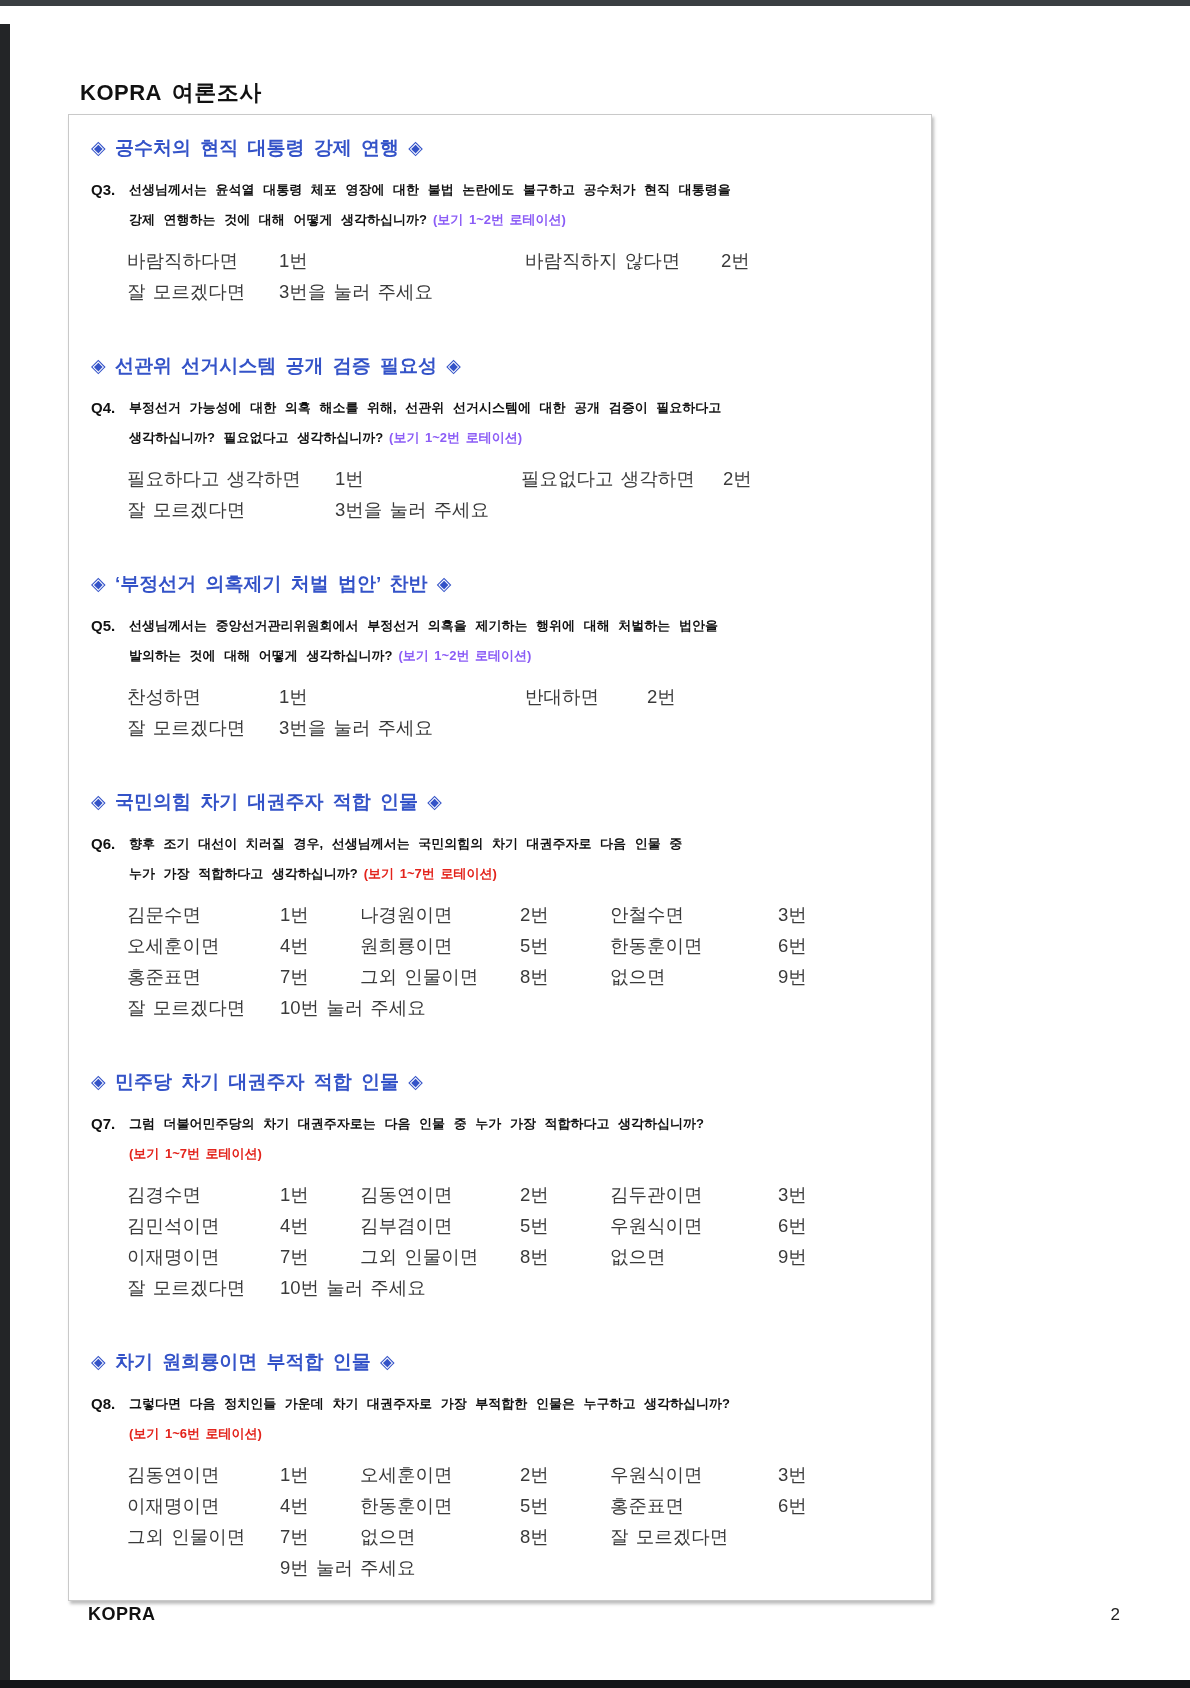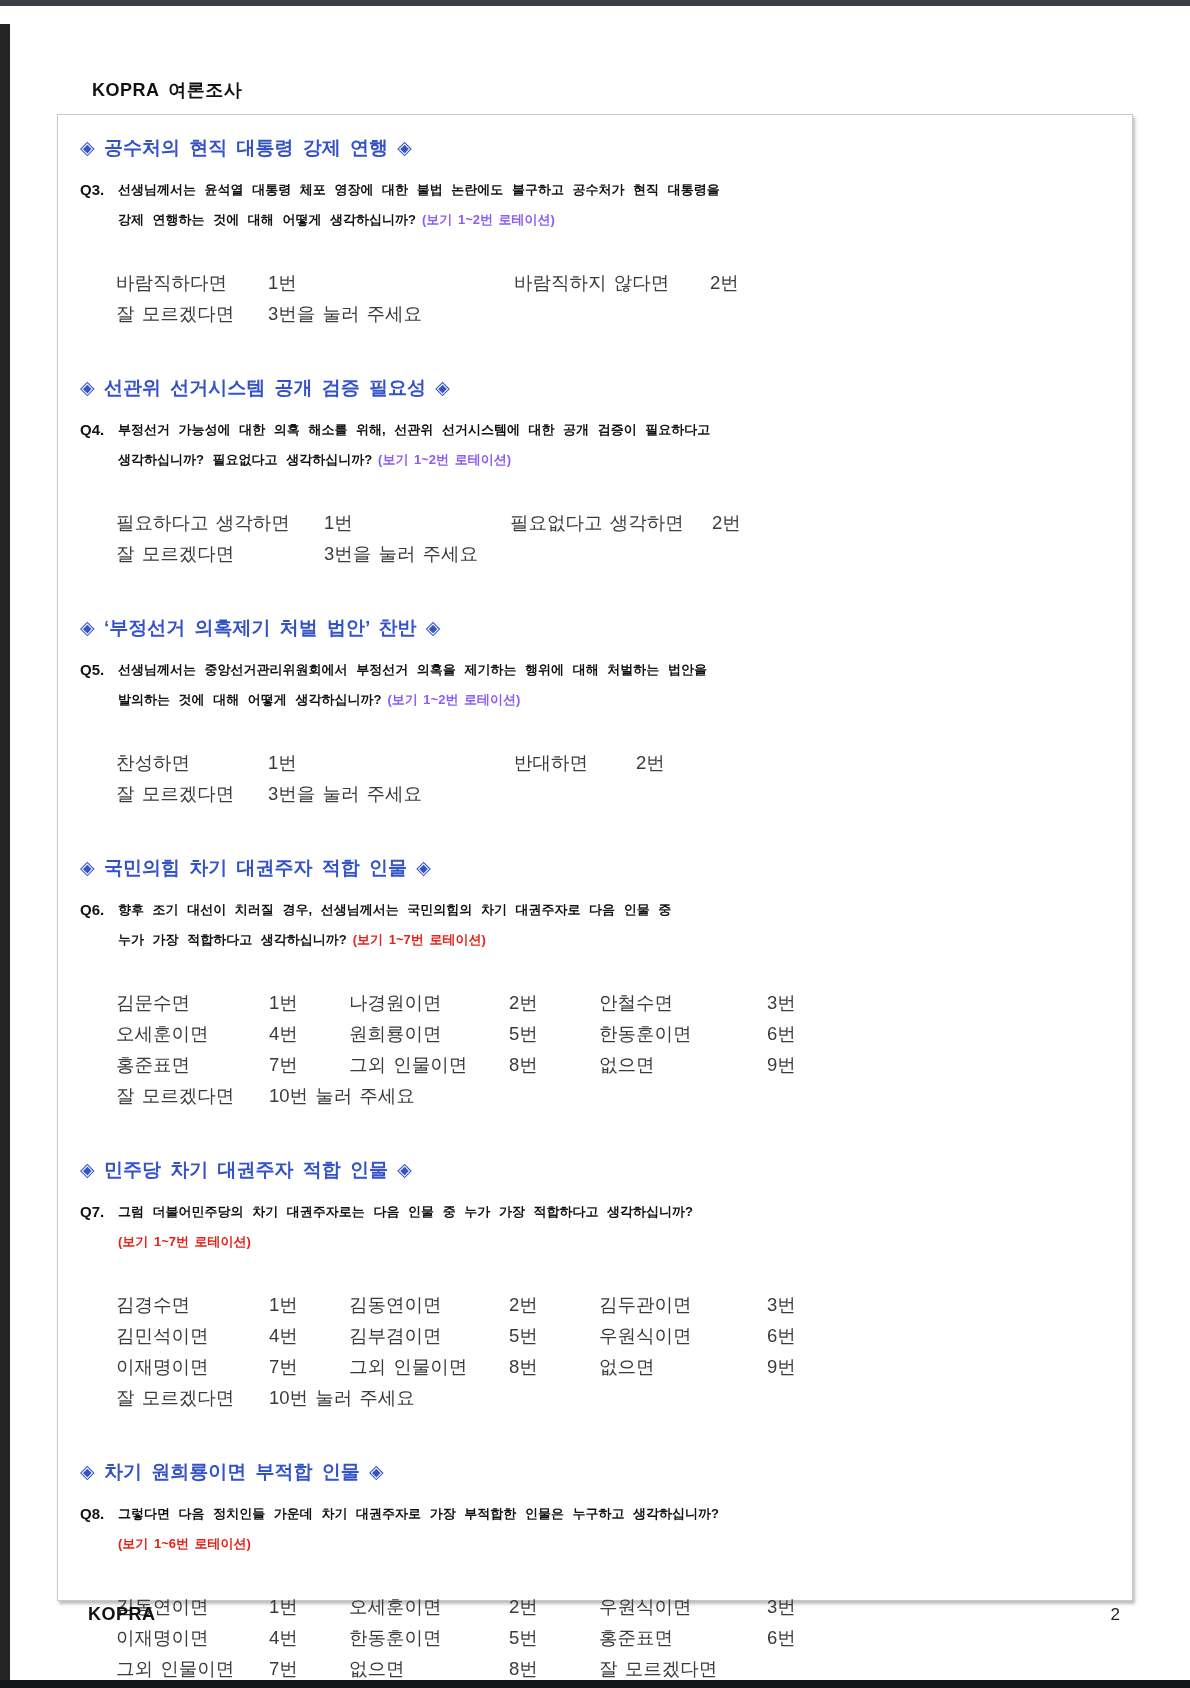--- a/index.html
+++ b/index.html
@@ -7,26 +7,26 @@
   body {
     width: 1190px; height: 1688px;
     font-family: "Liberation Sans", "DejaVu Sans", sans-serif;
     position: relative; overflow: hidden;
   }
   .edge-top    { position: absolute; left: 0; top: 0; width: 1190px; height: 6px; background: #3a3e42; }
   .edge-left   { position: absolute; left: 0; top: 24px; width: 10px; height: 1664px; background: #232527; }
   .edge-bottom { position: absolute; left: 0; top: 1680px; width: 1190px; height: 8px; background: #141518; }
 
   .doc-header {
-    position: absolute; left: 92px; top: 78px;
-    font-size: 18px; font-weight: 600; color: #111; letter-spacing: 0.5px; word-spacing: 4px;
+    position: absolute; left: 80px; top: 78px;
+    font-size: 22px; font-weight: 600; color: #111; letter-spacing: 0.5px; word-spacing: 4px;
   }
 
   .content-box {
-    position: absolute; left: 57px; top: 114px; width: 1076px; height: 1487px;
+    position: absolute; left: 68px; top: 114px; width: 864px; height: 1487px;
     background: #fff; border: 1px solid #c9c9c9;
     box-shadow: 2px 3px 3px rgba(110,110,110,0.45);
     padding: 16px 22px 0 22px;
   }
 
   .qblock { margin-top: 44px; }
   .qblock:first-child { margin-top: 2px; }
 
   .sec {
     font-size: 19px; font-weight: 700; color: #3453c8;
@@ -35,21 +35,21 @@
 
   .qrow { display: flex; align-items: flex-start; }
   .qid  { width: 38px; flex: 0 0 38px; font-size: 15px; font-weight: 700; color: #111; line-height: 30px; }
   .qbody { flex: 1; }
   .qline { font-size: 13px; font-weight: 700; color: #111; line-height: 30px; word-spacing: 5px; }
   .note  { font-weight: 700; margin-left: 6px; word-spacing: 2px; }
   .note-pink { color: #8b5cf6; }
   .note-red  { color: #e3231b; }
 
   .opts {
-    display: grid; margin: 32px 0 0 36px;
+    display: grid; margin: 10px 0 0 36px;
     font-size: 18.5px; color: #3a3a3a; line-height: 31px; word-spacing: 2px;
   }
   .g-q3 { grid-template-columns: 152px 246px 196px 1fr; }
   .g-q4 { grid-template-columns: 208px 186px 202px 1fr; }
   .g-q5 { grid-template-columns: 152px 246px 122px 1fr; }
   .span3 { grid-column: 2 / -1; }
   .g-six { grid-template-columns: 153px 80px 160px 90px 168px 1fr; }
   .span5 { grid-column: 2 / -1; }
 
   .doc-footer {

